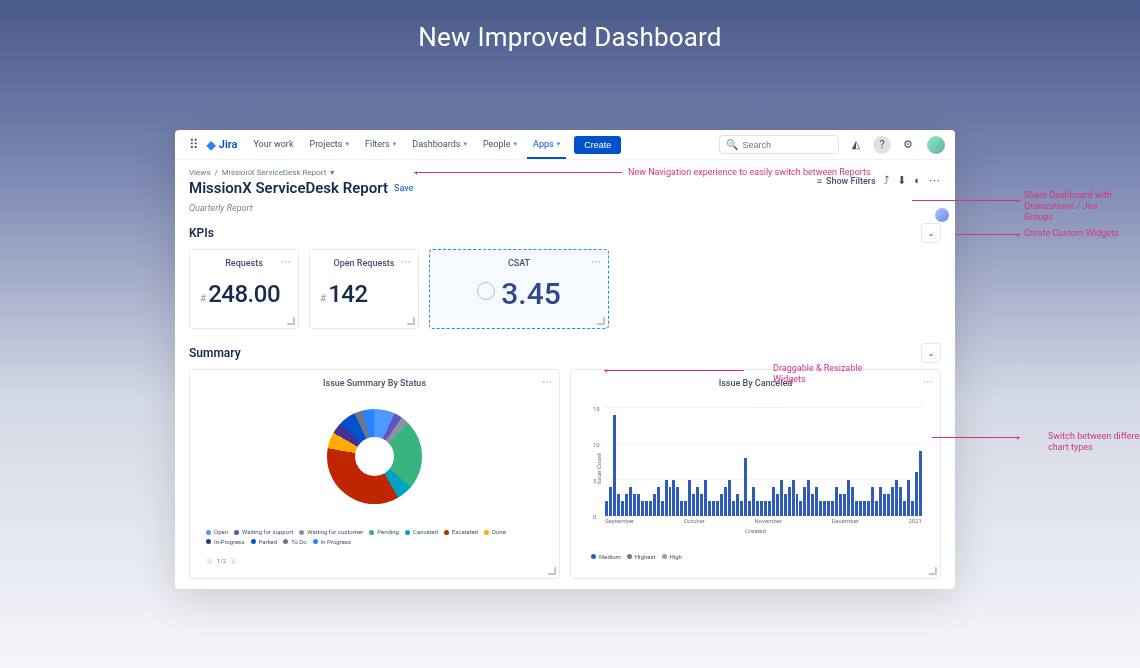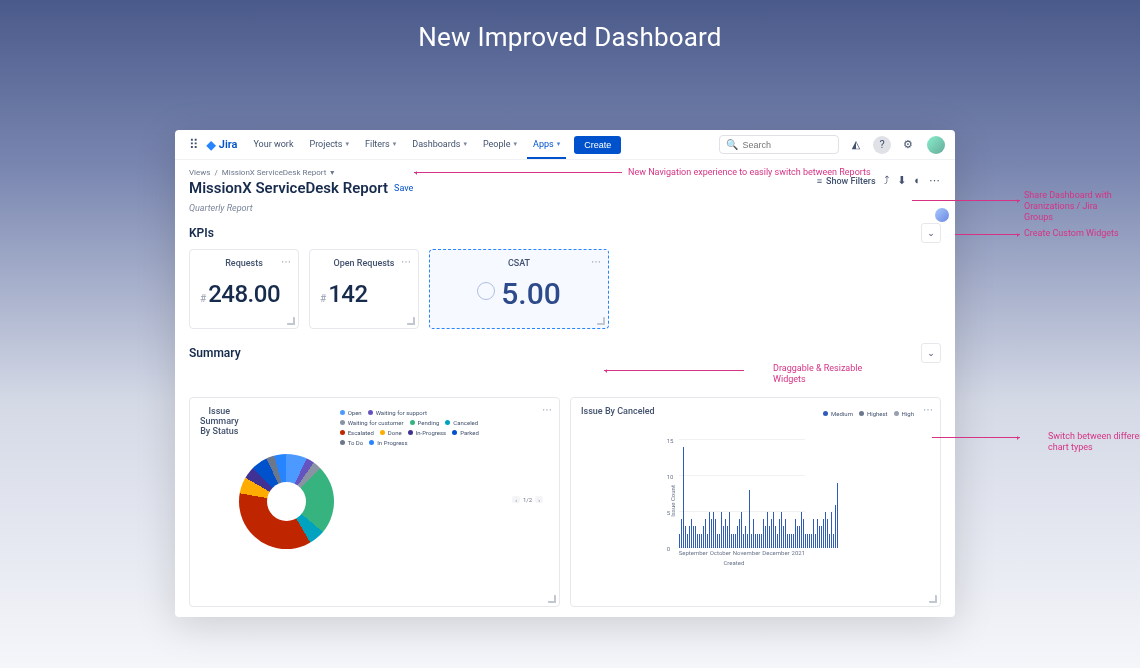--- a/index.html
+++ b/index.html
@@ -119,21 +119,21 @@
     border:1.5px dashed #2684ff;
     background:#f6f9ff;
     display:flex; flex-direction:column;
   }
   .csat-value-row { display:flex; align-items:center; justify-content:center; flex:1; gap:6px; }
   .csat-icon { width:18px; height:18px; border:1.5px solid #b0bfe0; border-radius:50%; position:relative; top:-2px; }
   .csat-value { font-size:30px; font-weight:500; color:#2d4a8a; }
   .resize-handle { position:absolute; right:3px; bottom:3px; width:8px; height:8px; border-right:2px solid #c1c7d0; border-bottom:2px solid #c1c7d0; border-radius:1px; cursor:nwse-resize; }
   
   .summary-row { display:flex; gap:10px; }
-  .summary-card { flex:1; height:210px; position:relative; display:flex; flex-direction:row;margin-top:28px; }
+  .summary-card { flex:1; height:210px; position:relative; display:flex; flex-direction:column; }
   .chart-body { flex:1; display:flex; align-items:center; justify-content:center; position:relative; }
   
   .donut {
     width:95px; height:95px; border-radius:50%; position:relative;
     background: conic-gradient(
       #4c9aff 0deg 25deg,
       #6554c0 25deg 35deg,
       #8993a4 35deg 45deg,
       #36b37e 45deg 130deg,
       #00a3bf 130deg 150deg,
@@ -262,21 +262,21 @@
           <span class="kpi-hash">#</span>
           <span class="kpi-value">142</span>
         </div>
         <span class="resize-handle"></span>
       </div>
       <div class="card kpi-csat">
         <div class="card-title">CSAT</div>
         <div class="card-menu">⋯</div>
         <div class="csat-value-row">
           <span class="csat-icon"></span>
-          <span class="csat-value">5.00</span>
+          <span class="csat-value">3.45</span>
         </div>
         <span class="resize-handle"></span>
       </div>
     </div>
   </div>
 
   <div class="section">
     <div class="section-title-row">
       <span class="section-title">Summary</span>
       <span class="collapse-btn">⌄</span>

